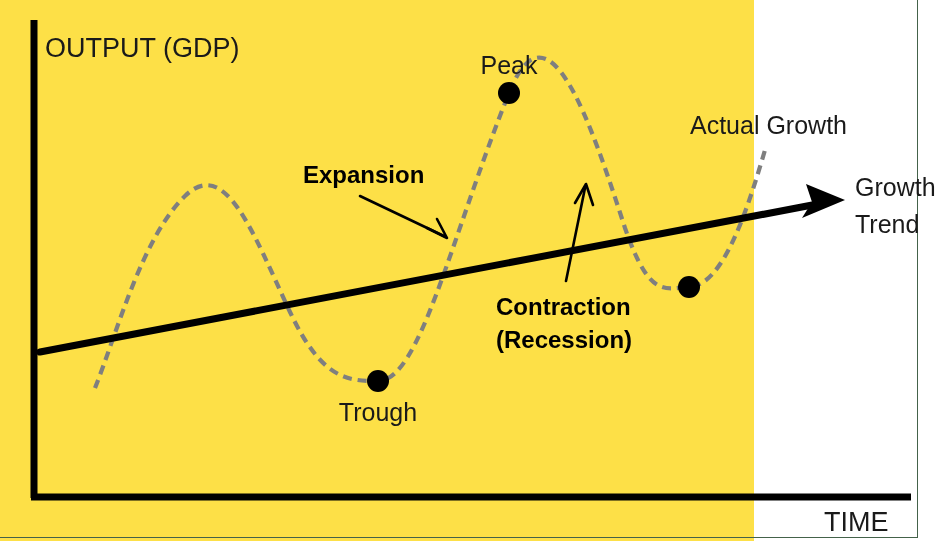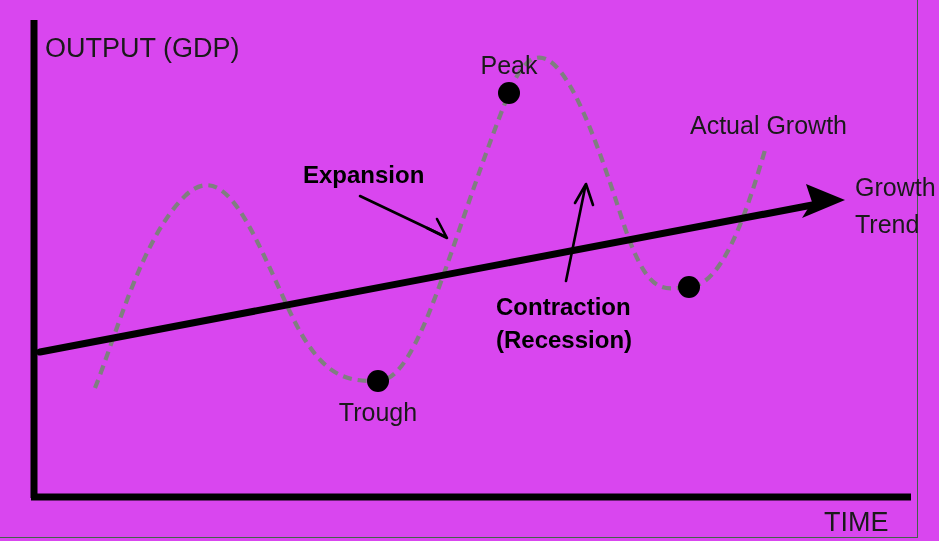--- a/index.html
+++ b/index.html
@@ -8,23 +8,23 @@
     background: #ffffff;
   }
   body {
     width: 941px;
     height: 541px;
     font-family: "Liberation Sans", sans-serif;
     overflow: hidden;
   }
   #diagram-root {
     position: relative;
-    width: 939px;
+    width: 754px;
     height: 541px;
-    background: #d946ef;
+    background: #fde047;
     box-sizing: border-box;
   }
   
   .slide-frame {
     position: absolute;
     left: 0;
     top: -2px;
     width: 918px;
     height: 540px;
     border-right: 1.5px solid #44624a;

